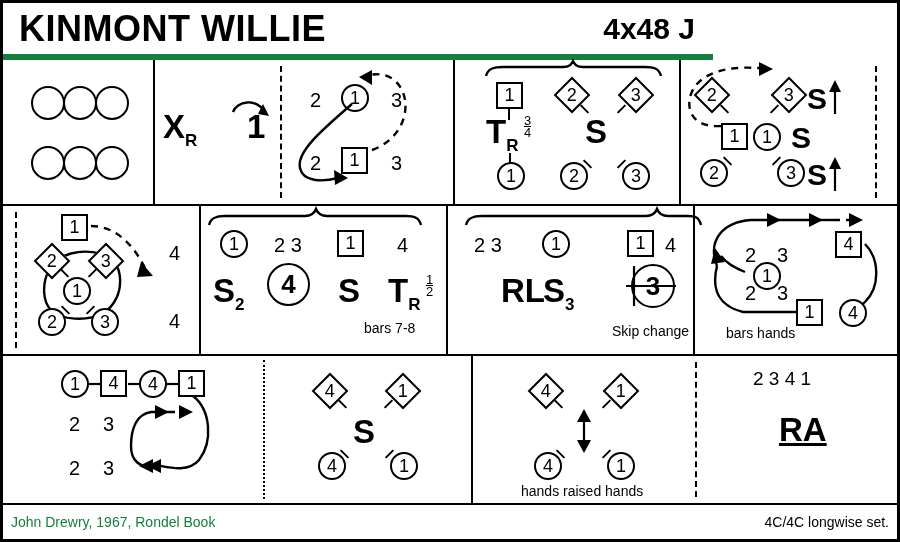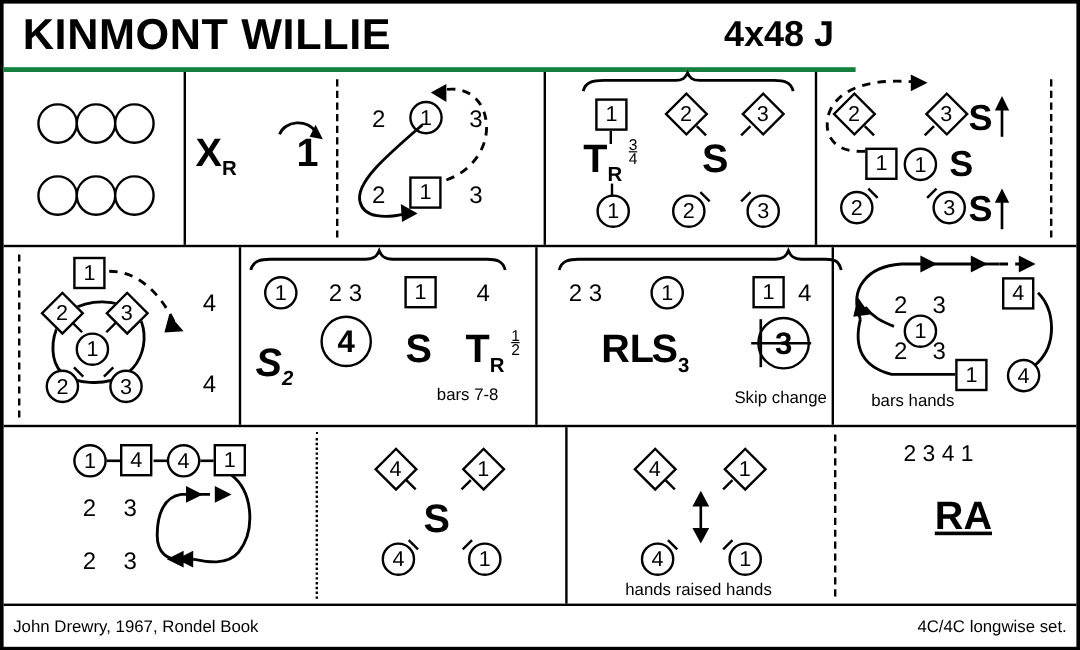--- a/index.html
+++ b/index.html
@@ -12,38 +12,38 @@
   .sheet {
     position: relative;
     width: 900px; height: 542px;
     border: 3px solid #000;
     background: #fff;
   }
 
   
   .header {
     position: absolute; left:0; top:0; width:710px; height:57px;
-    border-bottom: 4px solid #15803d;
+    border-bottom: 6px solid #15803d;
   }
   .dance-title {
     position:absolute; left:16px; top:5px;
     font-size: 36px; font-weight: bold; letter-spacing: 0.5px;
     color:#000; white-space:nowrap;
   }
   .dance-meta {
     position:absolute; right:18px; top:9px;
     font-size: 30px; font-weight: bold; color:#000; white-space:nowrap;
   }
 
   
   .footer {
     position:absolute; left:0; bottom:0; width:894px; height:36px;
     border-top: 2px solid #000;
   }
-  .devisor { position:absolute; left:8px; top:9px; font-size:14px; color:#000000; white-space:nowrap;}
+  .devisor { position:absolute; left:8px; top:9px; font-size:14px; color:#15803d; white-space:nowrap;}
   .settype { position:absolute; right:8px; top:9px; font-size:14px; color:#000; white-space:nowrap;}
 
   
   .grid { position:absolute; left:0; top:57px; width:894px; height:443px; }
   .barrow { position:absolute; left:0; width:894px; }
   .r1 { top:0; height:146px; border-bottom:2px solid #000; }
   .r2 { top:146px; height:150px; border-bottom:2px solid #000; }
   .r3 { top:296px; height:147px; }
 
   .cell { position:absolute; top:0; height:100%; }
@@ -273,21 +273,21 @@
 
         <div class="circ" style="left:19px; top:24px;">
             <span>1</span>
           </div>
         <div class="plainnum" style="left:73px; top:28px;">2 3</div>
         <div class="sq" style="left:136px; top:24px;">
             <span>1</span>
           </div>
         <div class="plainnum" style="left:196px; top:28px;">4</div>
 
-        <div class="bigsym" style="left:12px; top:77px;font-style:italic;"><span>S</span><span class="sub">2</span></div>
+        <div class="bigsym" style="left:12px; top:66px;"><span>S</span><span class="sub">2</span></div>
         <div style="position:absolute; left:66px; top:57px; width:43px; height:43px; border:2.4px solid #000; border-radius:50%; display:flex; align-items:center; justify-content:center; font-size:26px; font-weight:bold;">
             <span>4</span>
           </div>
         <div class="bigsym" style="left:137px; top:66px;">S</div>
         <div class="bigsym" style="left:187px; top:66px;"><span>T</span><span class="sub">R</span></div>
         <div style="position:absolute; left:225px; top:68px; font-size:13px; line-height:11px; text-align:center;">
           <div>1</div>
           <div style="border-top:1.6px solid #000;">2</div>
         </div>
 

